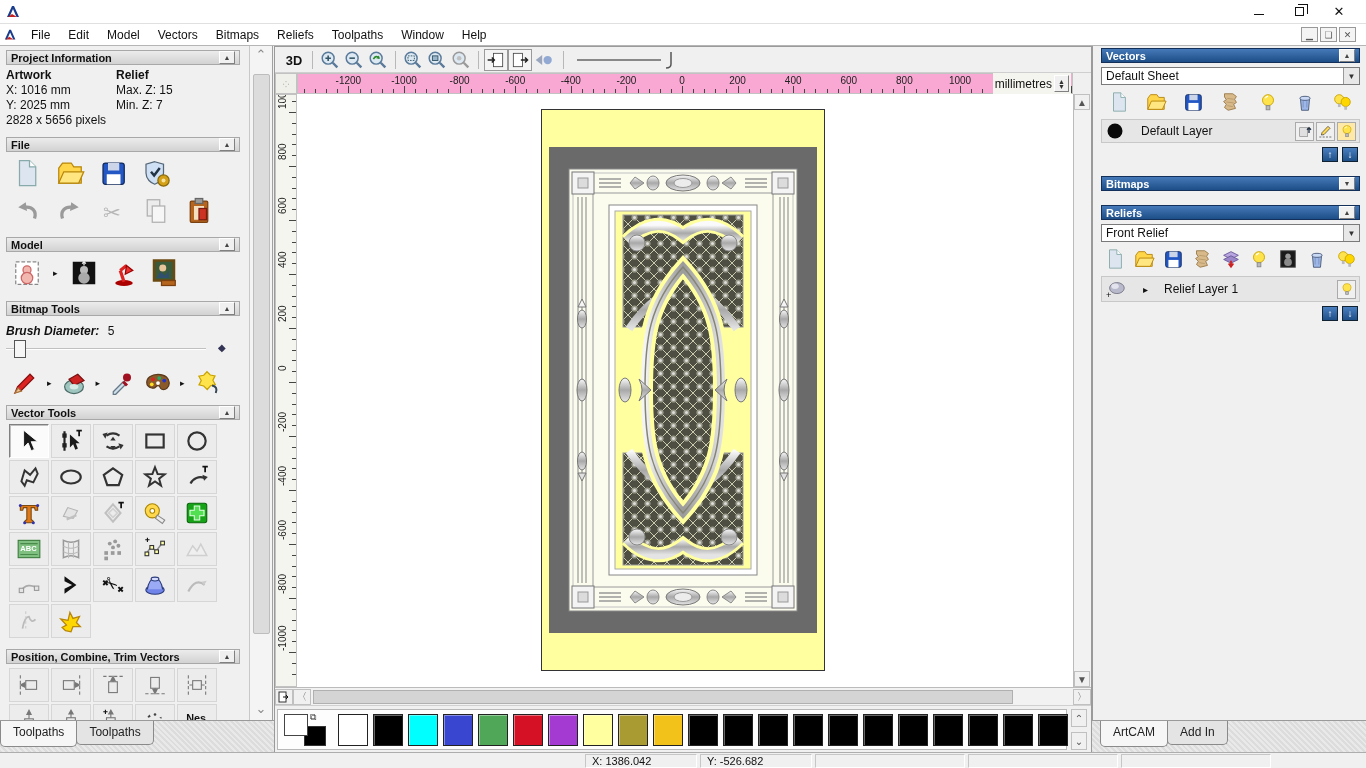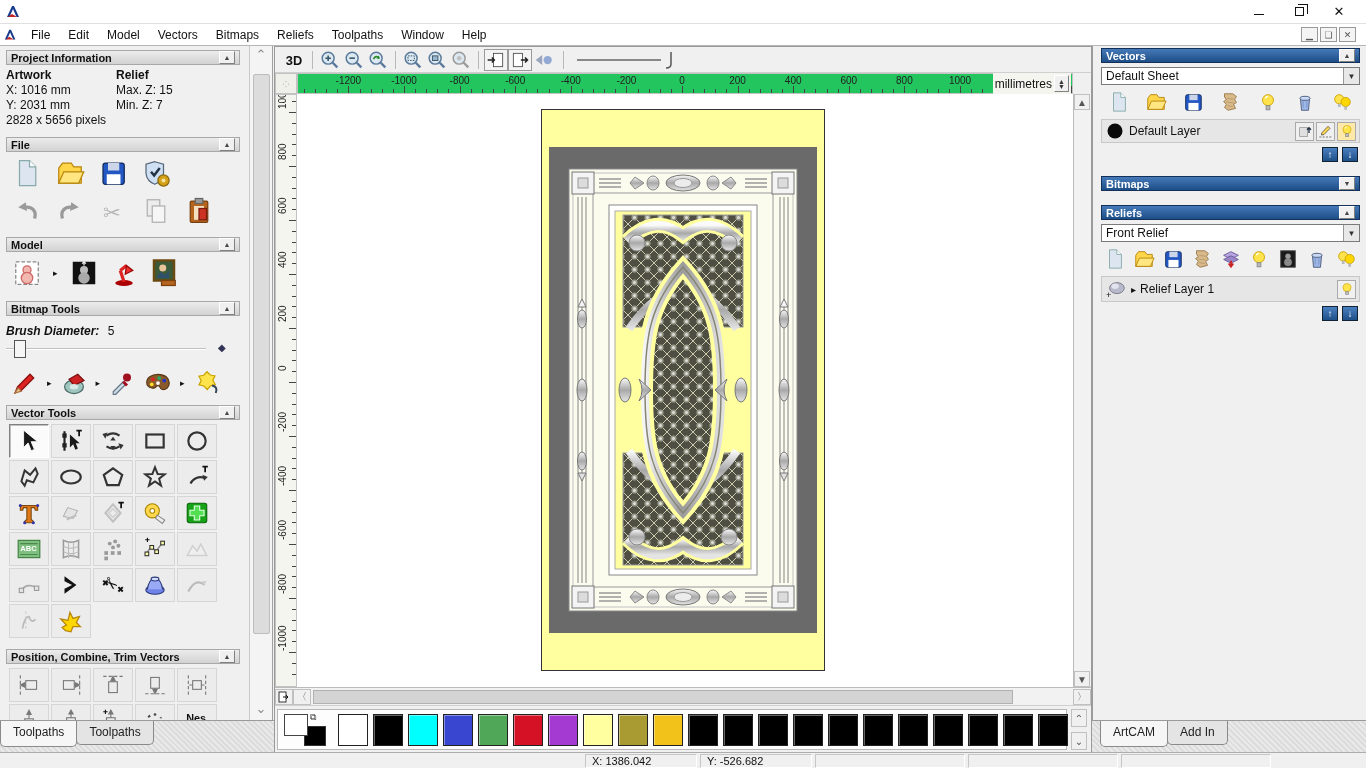--- a/index.html
+++ b/index.html
@@ -21,21 +21,21 @@
 .mdib{width:17px;height:15px;background:#f4f4f4;border:1px solid #999;display:flex;align-items:center;justify-content:center;font-size:9px;color:#555}
 
 .hdrL{height:15px;background:linear-gradient(#ececec,#d2d2d2);border:1px solid #a8a8a8;display:flex;align-items:center;font-weight:bold;font-size:11px;padding:0 4px}
 .hdrbtn{width:16px;height:13px;background:#f0f0f0;border:1px solid;border-color:#fff #808080 #808080 #fff;margin-left:auto;display:flex;align-items:center;justify-content:center;font-size:7px;color:#444}
 .hdrR{height:15px;background:linear-gradient(#4579b8,#1d4e87);border:1px solid #12305a;display:flex;align-items:center;font-weight:bold;font-size:11px;color:#fff;padding:0 4px}
 .icn{display:inline-flex;align-items:center;justify-content:center}
 .fly{font-size:9px;color:#111;align-self:center;margin:0 1px}
 .combo{background:#fff;border:1px solid #7a7a7a;display:flex;align-items:center;font-size:12px;padding-left:4px;height:18px}
 .combo .cb{margin-left:auto;width:16px;height:16px;background:#e8e8e8;border-left:1px solid #999;display:flex;align-items:center;justify-content:center;font-size:8px;color:#333}
 .bluebtn{width:16px;height:15px;background:linear-gradient(#4a7fc0,#1e4f88);border:1px solid #123;color:#fff;font-size:10px;display:flex;align-items:center;justify-content:center;font-weight:bold}
-.layerrow{background:#e6e6e6;border:1px solid #c8c8c8;display:flex;align-items:center;gap:4px;padding:0 3px}
+.layerrow{background:#e6e6e6;border:1px solid #c8c8c8;display:flex;align-items:center;gap:16px;padding:0 3px}
 .lrb{width:19px;height:19px;background:#f0f0f0;border:1px solid #aaa;display:flex;align-items:center;justify-content:center}
 
 #assistant{left:0;top:46px;width:248px;height:674px;background:#f0f0f0;overflow:hidden}
 #assistant .sect{position:absolute;left:6px;width:234px}
 .pi-grid{font-size:12px;line-height:15px}
 .istrip{display:flex;align-items:flex-start;gap:6px}
 .istrip .icn{width:30px;height:30px}
 #vt-grid .cell,#pos-grid .cell{width:40px;height:34px;background:#ececec;border:1px solid #d6d6d6;display:flex;align-items:center;justify-content:center;float:left;margin:1px}
 #vt-grid .cell.pressed{background:#fbfbfb;border-color:#808080 #fff #fff #808080;border-width:1px;box-shadow:inset 1px 1px 0 #c0c0c0}
 .slider-rail{height:2px;background:linear-gradient(#999,#e8e8e8);border-bottom:1px solid #fff}
@@ -43,21 +43,21 @@
 
 #lscroll{left:249px;top:46px;width:24px;height:674px;background:#f4f4f4;border-left:1px solid #c8c8c8;border-right:1px solid #a0a0a0}
 .scr-arrow{color:#8a8a8a;font-size:13px;text-align:center;height:18px;line-height:18px}
 #lthumb{position:absolute;left:3px;top:28px;width:17px;height:560px;background:#dcdcdc;border:1px solid #bdbdbd;border-radius:2px}
 
 #canvascol{left:274px;top:46px;width:818px;height:706px;background:#f0f0f0;border:1px solid #9a9a9a}
 #ctoolbar{position:absolute;left:0;top:0;width:816px;height:26px;display:flex;align-items:center;gap:2px;padding-left:8px;border-bottom:1px solid #cfcfcf}
 #ctoolbar .icn{width:24px;height:22px}
 .tsep{width:1px;height:18px;background:#b8b8b8;margin:0 5px}
 .tglbtn{border:1px solid #9a9a9a;background:#f4f4f4}
-#rulerH{position:absolute;left:22px;top:26px;width:776px;height:21px;background:#22c55e;border:1px solid #c2c2c2;overflow:hidden}
+#rulerH{position:absolute;left:22px;top:26px;width:776px;height:21px;background:#f9a8d4;border:1px solid #c2c2c2;overflow:hidden}
 #rulercorner{position:absolute;left:0;top:26px;width:22px;height:21px;background:#f0f0ea;border:1px solid #c2c2c2;color:#999;font-size:8px;text-align:center;line-height:21px}
 #unitbox{position:absolute;right:20px;top:26px;height:21px;display:flex;align-items:center;gap:2px;background:#f5f5f0;padding:0 2px;z-index:3}
 #unitbox .u{font-size:12px}
 #unitbox .ub{width:15px;height:17px;background:#f0f0f0;border:1px solid;border-color:#fff #808080 #808080 #fff;font-size:7px;color:#333;display:flex;align-items:center;justify-content:center;flex-direction:column;line-height:5px}
 #rulerV{position:absolute;left:0;top:47px;width:22px;height:593px;background:#f5f5f0;border:1px solid #c2c2c2;overflow:hidden}
 #view{position:absolute;left:22px;top:47px;width:776px;height:593px;background:#fff;overflow:hidden}
 .tick{position:absolute;background:#444}
 .ticklab{position:absolute;font-size:10px;color:#222;transform:translateX(-50%)}
 .ticklabV{position:absolute;font-size:10px;color:#222;writing-mode:vertical-rl;transform:rotate(180deg) translateY(50%)}
 #vscroll{position:absolute;left:798px;top:47px;width:18px;height:593px;background:#f2f2f2;border-left:1px solid #bbb}
@@ -143,21 +143,21 @@
   <div class="sect pi-grid" style="top:22px">
     <div style="display:flex">
         <b style="width:110px">Artwork</b>
         <b>Relief</b>
       </div>
     <div style="display:flex">
         <span style="width:110px">X: 1016 mm</span>
         <span>Max. Z: 15</span>
       </div>
     <div style="display:flex">
-        <span style="width:110px">Y: 2031 mm</span>
+        <span style="width:110px">Y: 2025 mm</span>
         <span>Min. Z: 7</span>
       </div>
     <div><span>2828 x 5656 pixels</span></div>
   </div>
 
   <div class="sect hdrL" style="top:91px">
     <span>File</span>
     <span class="hdrbtn">▲</span>
   </div>
   <div class="sect istrip" style="top:112px;gap:13px;padding-left:6px">

